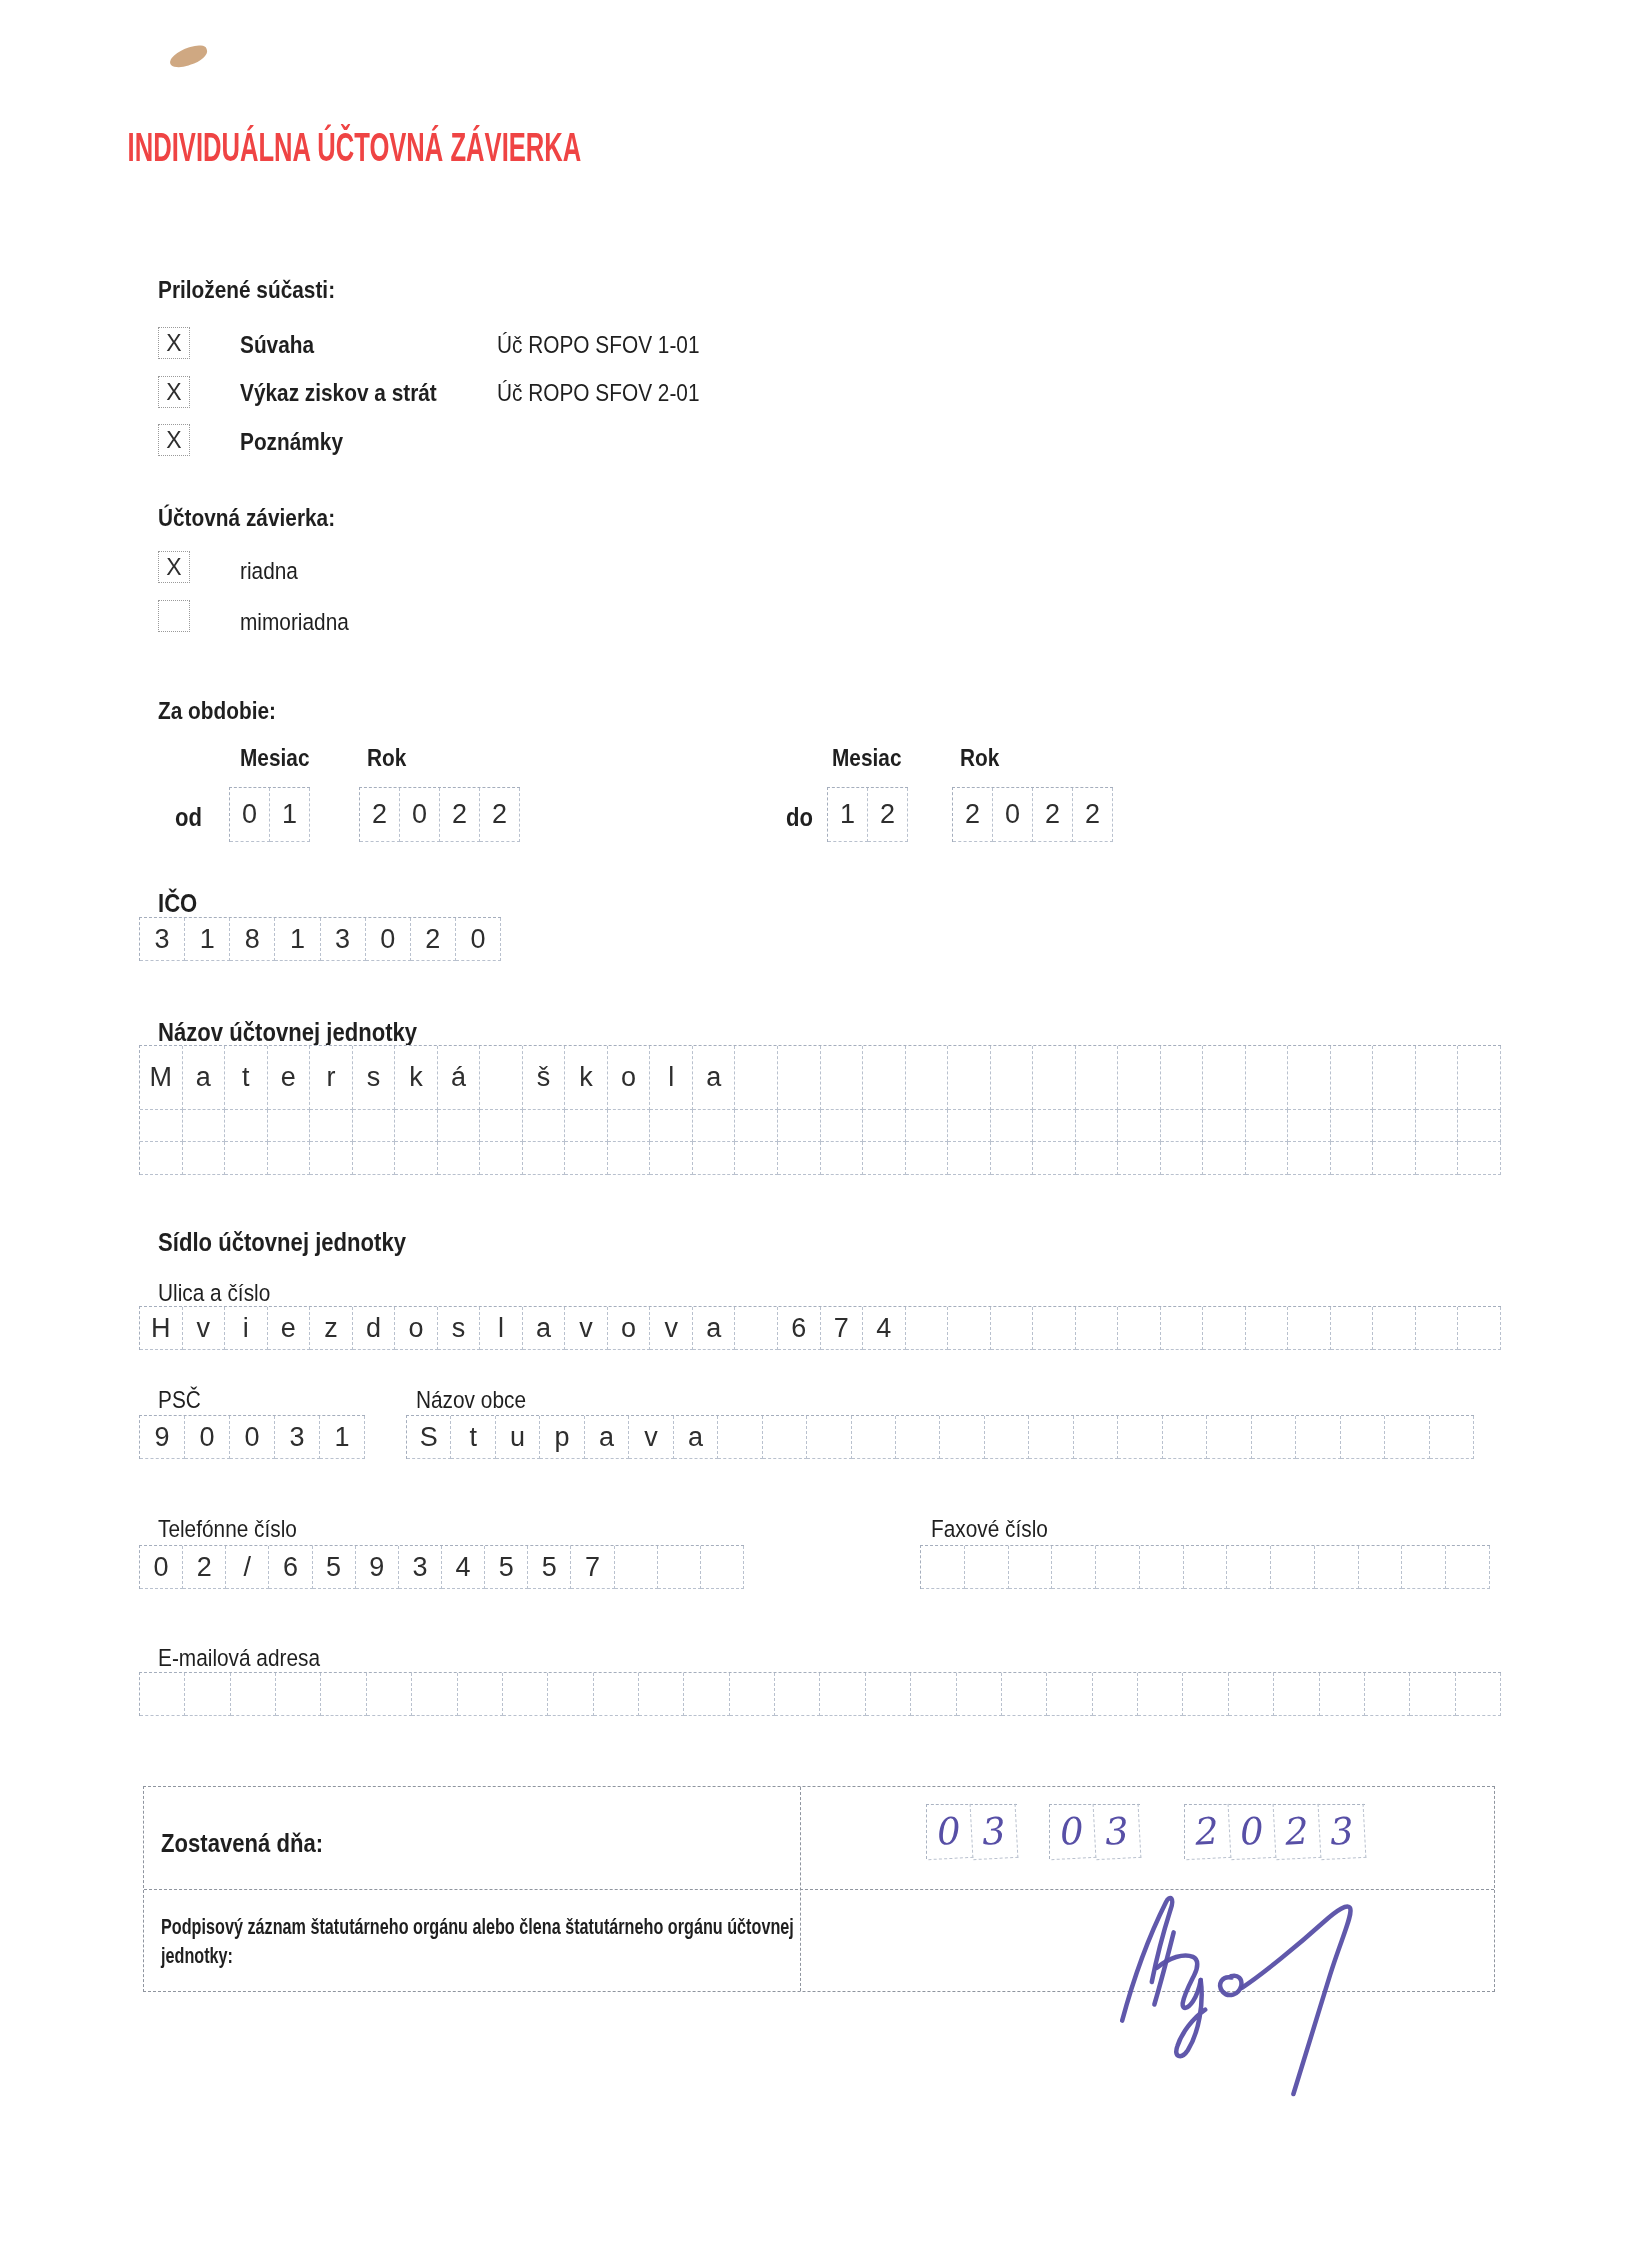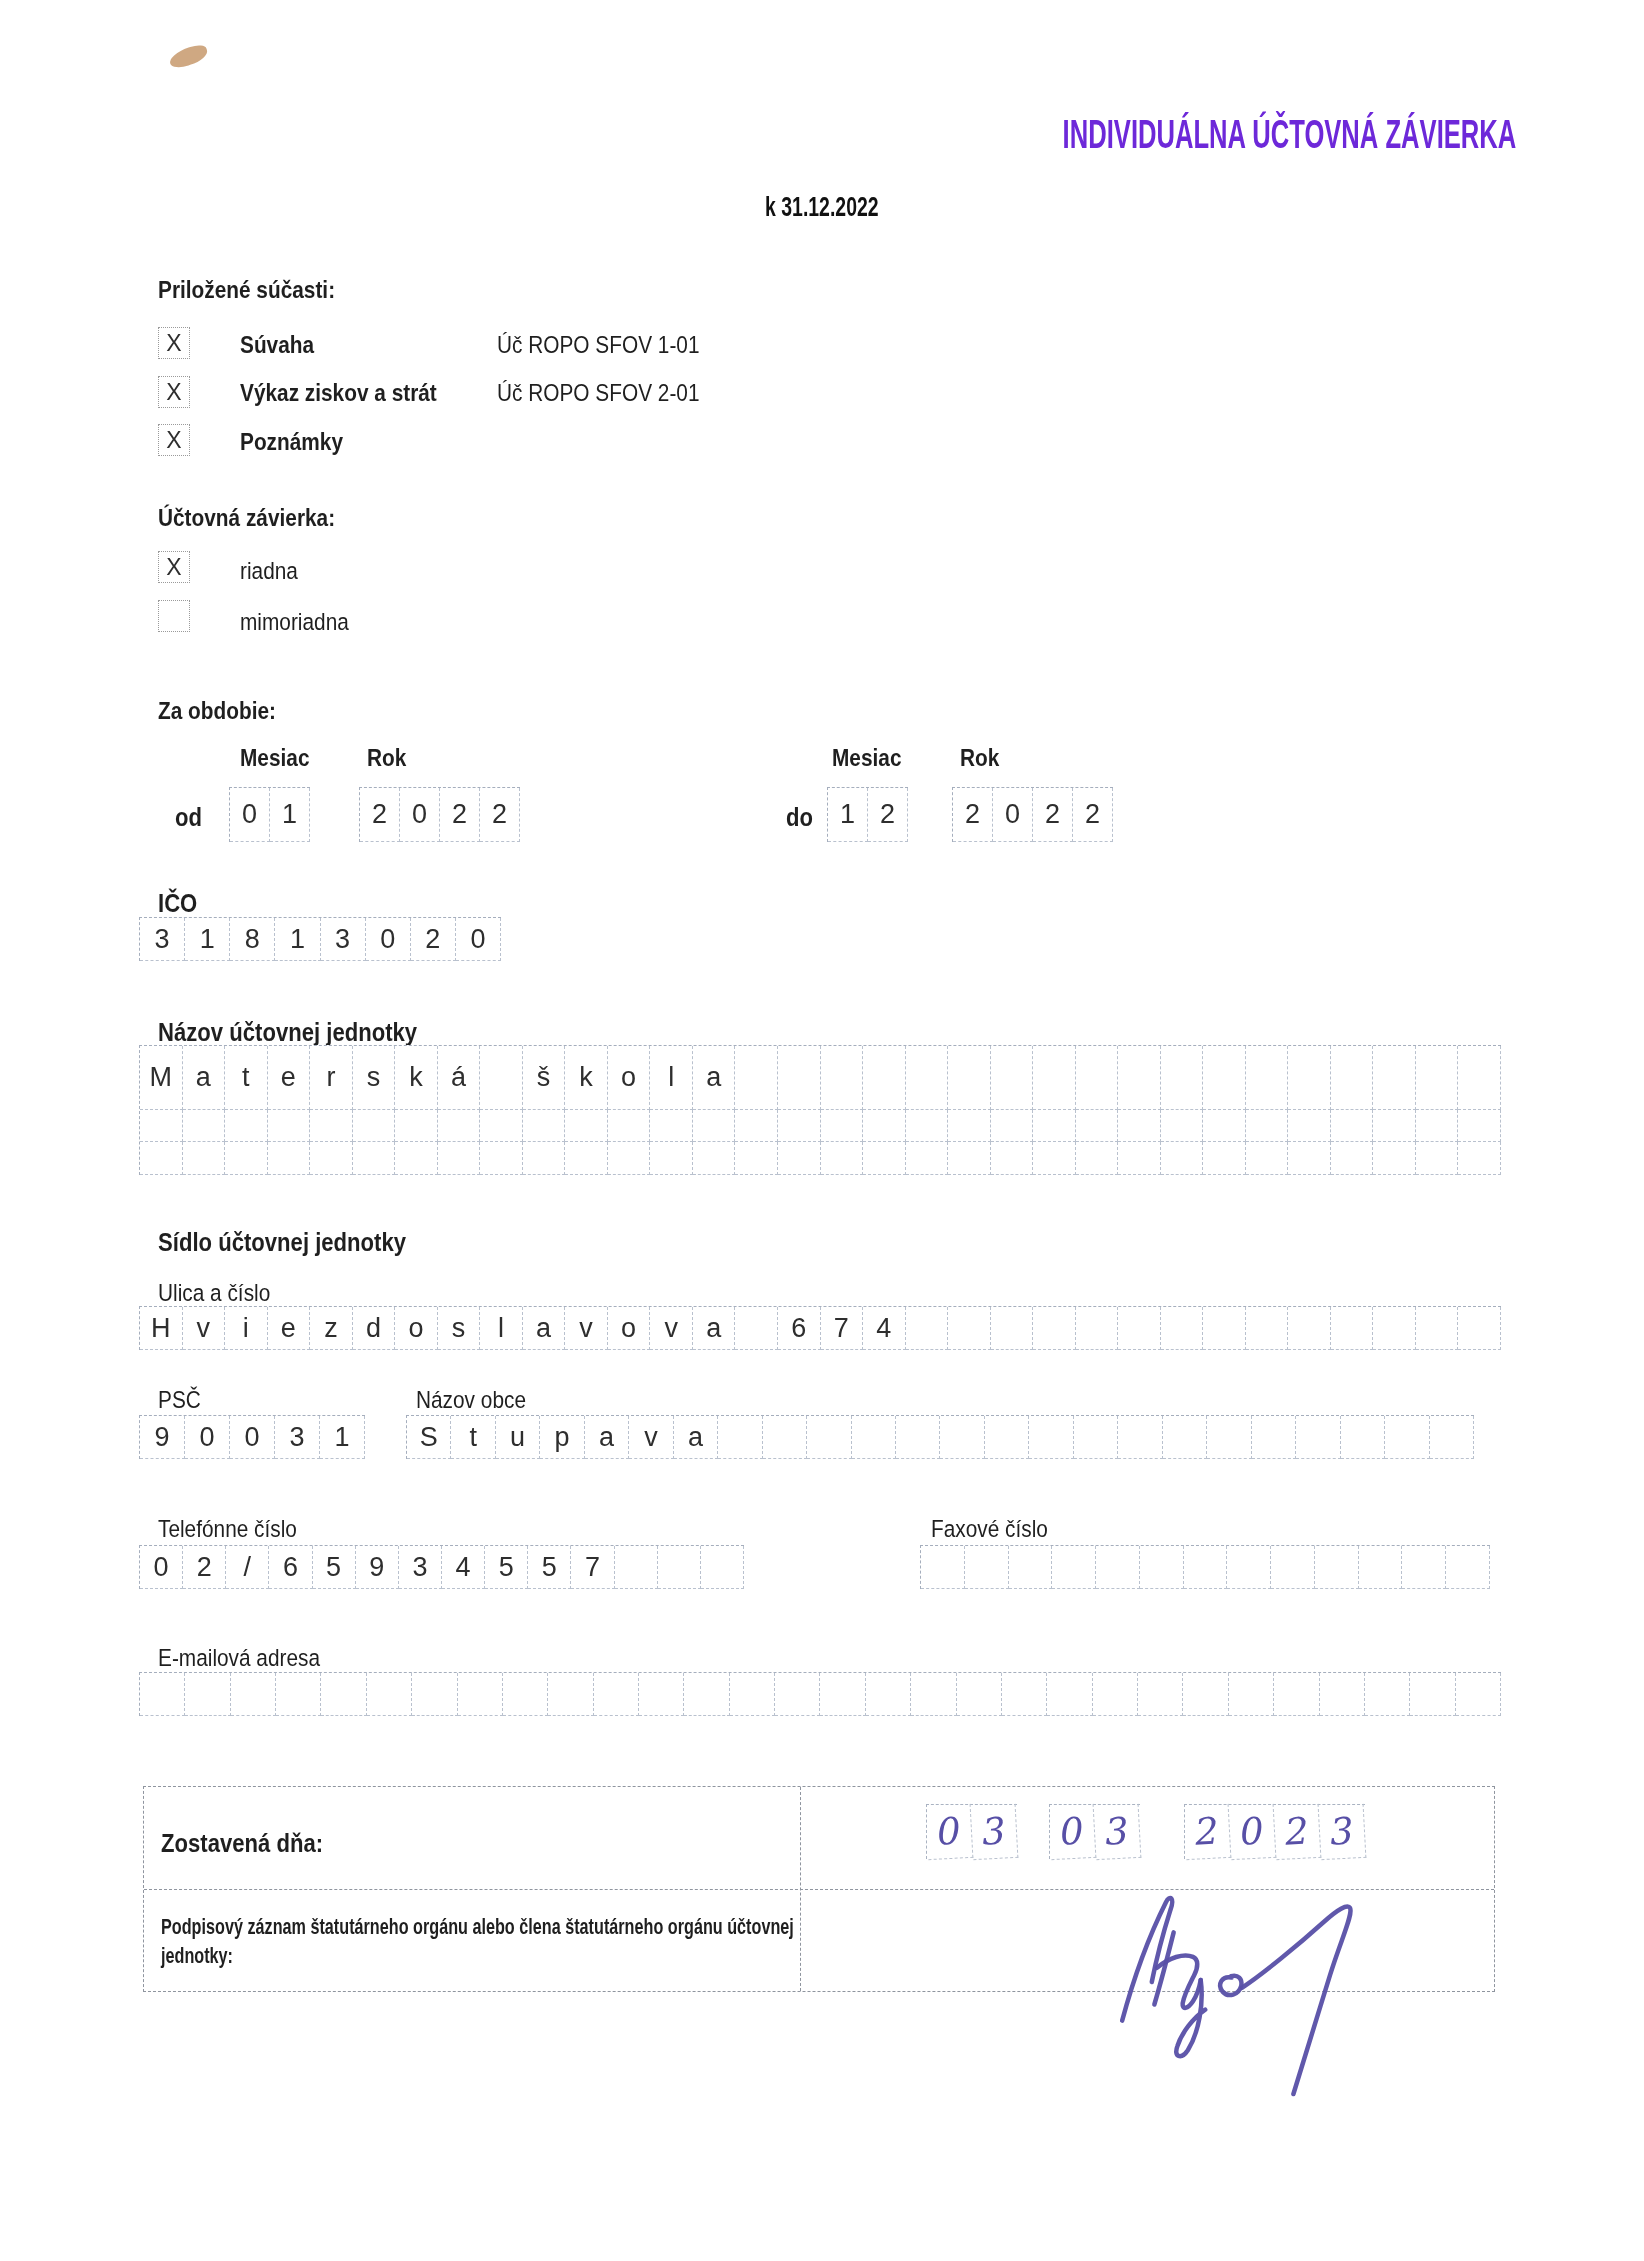--- a/index.html
+++ b/index.html
@@ -4,22 +4,22 @@
 <style>
   html,body{margin:0;padding:0;background:#ffffff;}
   .page{
     position:relative;width:1644px;height:2261px;background:var(--paper,#fff);
     font-family:"Liberation Sans",sans-serif;color:var(--text,#1f1f1f);overflow:hidden;
   }
   .lbl{position:absolute;font-size:24.5px;white-space:nowrap;color:var(--text,#1f1f1f);}
   .b{font-weight:bold;}
   .cond{transform:scaleX(.85);transform-origin:0 50%;}
   .title{
-    position:absolute;top:112px;left:0;width:100%;text-align:right;
-    font-weight:bold;font-size:40px;color:#6d28d9;
+    position:absolute;top:125px;left:0;width:100%;text-align:left;
+    font-weight:bold;font-size:40px;color:#ef4444;
   }
   .title > span{display:inline-block;transform:scaleX(.64);}
   .subtitle{
     position:absolute;top:192px;left:0;width:100%;text-align:center;
     font-weight:bold;font-size:27px;color:#111;
   }
   .subtitle > span{display:inline-block;transform:scaleX(.72);}
   .cb{
     position:absolute;width:30px;height:30px;border:1.3px dotted #9a9a9a;background:#fff;
     display:flex;align-items:center;justify-content:center;font-size:23px;color:#2e2e2e;
@@ -56,21 +56,20 @@
   .sig-svg path{fill:none;stroke:var(--ink,#574fa6);stroke-width:7;stroke-linecap:round;stroke-linejoin:round;opacity:.95;}
 </style>
 </head>
 <body>
 
 <div class="page">
 
   <div class="smudge"></div>
 
   <div class="title"><span>INDIVIDUÁLNA ÚČTOVNÁ ZÁVIERKA</span></div>
-  <div class="subtitle"><span>k 31.12.2022</span></div>
 
   <div class="lbl b cond" style="left:158px;top:276px">Priložené súčasti:</div>
 
   <div class="cb" style="left:158px;top:327px">X</div>
   <div class="lbl b cond" style="left:240px;top:331px">Súvaha</div>
   <div class="lbl cond" style="left:497px;top:331px">Úč ROPO SFOV 1-01</div>
 
   <div class="cb" style="left:158px;top:376px">X</div>
   <div class="lbl b cond" style="left:240px;top:379px">Výkaz ziskov a strát</div>
   <div class="lbl cond" style="left:497px;top:379px">Úč ROPO SFOV 2-01</div>

